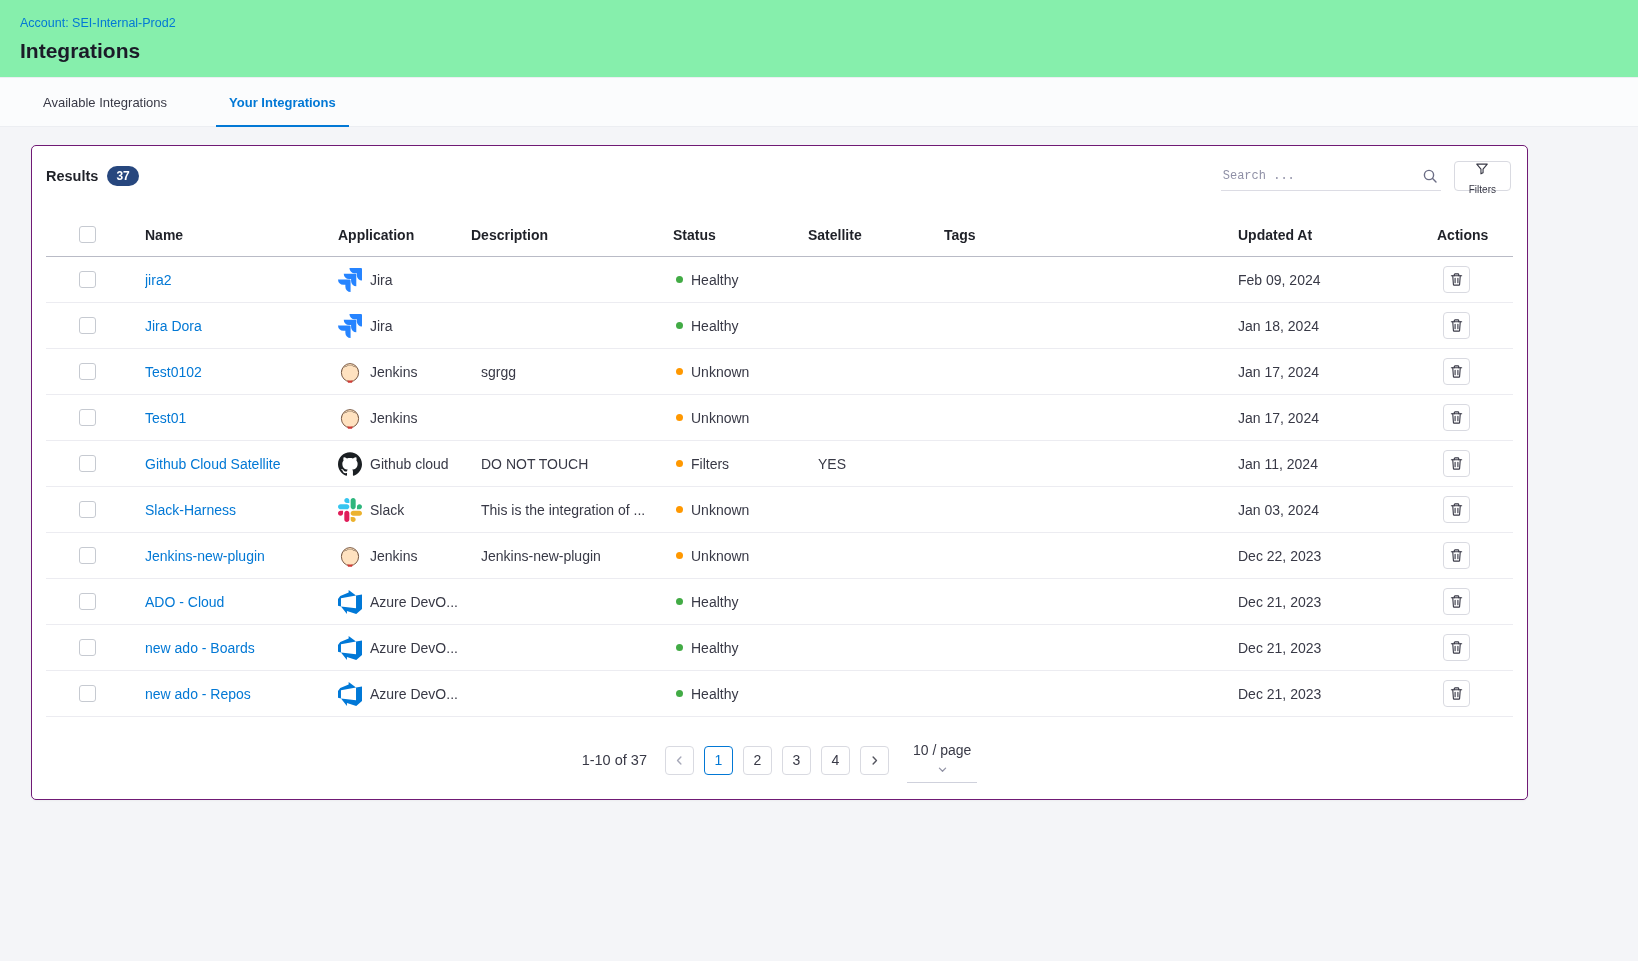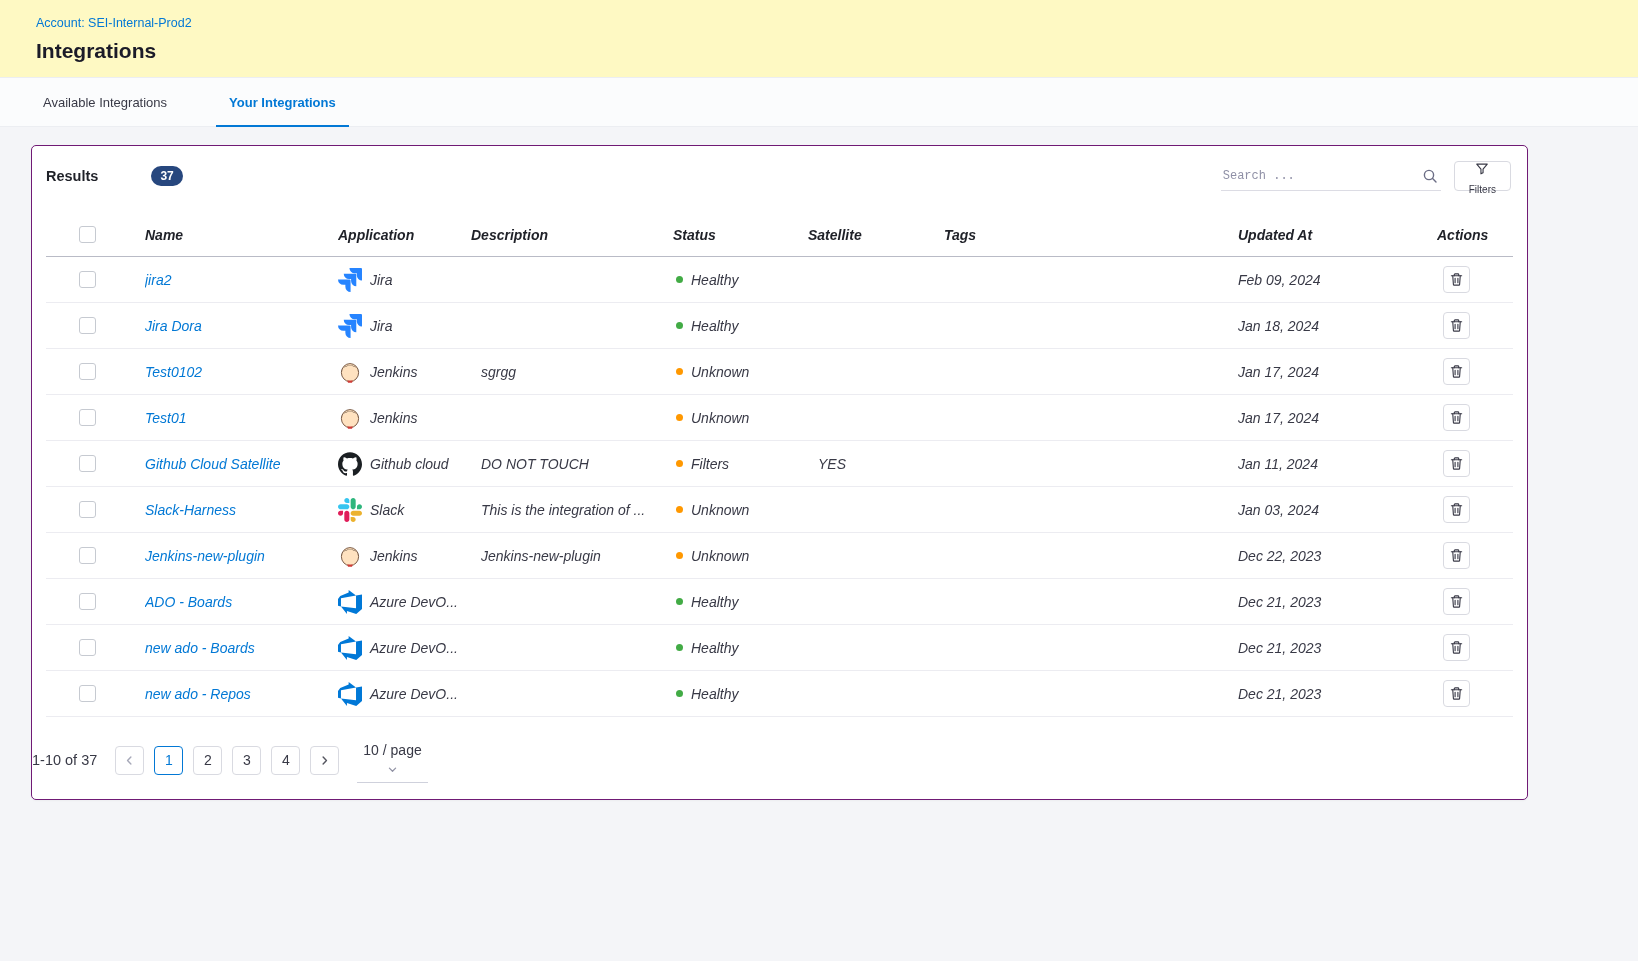--- a/index.html
+++ b/index.html
@@ -1,69 +1,69 @@
 <!DOCTYPE html>
 <html><head>
 <meta charset="utf-8">
 <style>
   * { margin:0; padding:0; box-sizing:border-box; }
   html,body { width:1638px; height:961px; overflow:hidden; }
   body { font-family:"Liberation Sans",sans-serif; background:#f4f5f8; color:#383946; }
 
   
-  .top { background:#fef9c3; height:78px; padding:13px 36px 0; border-bottom:1px solid #eceef2; }
+  .top { background:#86efac; height:78px; padding:13px 20px 0; border-bottom:1px solid #eceef2; }
   .account { font-size:12.5px; color:#0278d5; text-decoration:none; display:inline-block; cursor:pointer; }
   .page-title { font-size:21px; color:#1b1b28; margin-top:8px; font-weight:700; }
 
   
   .tabbar { background:#fbfcfd; display:flex; height:49px; padding-left:30px; gap:36px; border-bottom:1px solid #eceef2; }
   .tab { display:flex; align-items:center; padding:0 13px; font-size:13px; color:#383946; cursor:pointer; position:relative; white-space:nowrap; }
   .tab.active { color:#0278d5; font-weight:600; }
   .tab.active::after { content:""; position:absolute; left:0; right:0; bottom:-1px; height:2px; background:#0278d5; }
 
   
   .card { background:#fff; margin:18px 110px 0 31px; border:1px solid #701a75; border-radius:5px;
           box-shadow:0 1px 2px rgba(40,41,61,.04); }
 
   
   .toolbar { display:flex; justify-content:space-between; align-items:center; padding:15px 16px 12px 14px; }
   .results { display:flex; align-items:center; gap:9px; font-size:14.5px; font-weight:700; color:#1f2128; }
-  .badge { background:#27477e; color:#fff; font-size:12px; font-weight:600; border-radius:10px; padding:4px 9px; line-height:1;margin-left:44px; }
+  .badge { background:#27477e; color:#fff; font-size:12px; font-weight:600; border-radius:10px; padding:4px 9px; line-height:1; }
   .toolbar-right { display:flex; align-items:center; gap:13px; }
   .search { position:relative; width:220px; height:30px; display:flex; align-items:center; border-bottom:1px solid #dcdce4; }
   .search input { border:0; outline:0; width:100%; font-size:12px; color:#383946; padding:0 26px 0 2px; background:transparent; font-family:Liberation Mono, monospace; }
   .search input::placeholder { color:#8f90a6; }
   .search .sicon { position:absolute; right:3px; width:16px; height:16px; display:flex; }
   .btn-filters { display:flex; align-items:center; gap:8px; height:30px; padding:0 14px; background:#fff;
                  border:1px solid #d9dae1; border-radius:4px; font-size:10px; color:#383946; cursor:pointer; font-family:inherit;flex-direction:column; }
   .btn-filters svg { width:14px; height:14px; }
 
   
-  .table { margin:10px 14px 0;font-style:italic; }
+  .table { margin:10px 14px 0; }
   .thead, .trow { display:grid; grid-template-columns:99px 193px 133px 202px 135px 136px 294px 199px 1fr; align-items:center; }
   .thead { height:44px; border-bottom:1px solid #b9bbc6; font-weight:700; font-size:14px; color:#1f2128; }
   .trow { height:46px; border-bottom:1px solid #ececf1; font-size:14px; color:#383946; }
   .cell { white-space:nowrap; overflow:hidden; text-overflow:ellipsis; }
   .c-check { display:flex; padding-left:33px; }
   .checkbox { width:17px; height:17px; border:1.5px solid #c6cad1; border-radius:3px; background:#fff; display:inline-block; cursor:pointer; flex:none; }
   .link { color:#0278d5; text-decoration:none; cursor:pointer; }
   .c-app { display:flex; align-items:center; gap:8px; }
   .app-icon { width:24px; height:24px; display:inline-flex; flex:none; }
   .app-icon svg { width:100%; height:100%; }
   .c-status { display:flex; align-items:center; gap:8px; padding-left:3px; }
   .dot { width:7px; height:7px; border-radius:50%; flex:none; }
   .c-sat { padding-left:10px; }
   .c-desc { padding-left:10px; }
   .c-actions { padding-left:6px; display:flex; }
   .btn-trash { width:27px; height:27px; border:1px solid #d9dae1; border-radius:4px; background:#fff;
                display:flex; align-items:center; justify-content:center; cursor:pointer; }
   .btn-trash svg { width:15px; height:15px; }
 
   
-  .pagination { display:flex; align-items:center; gap:10px; padding:20px 0 16px; }
+  .pagination { display:flex; align-items:center; justify-content:center; gap:10px; padding:20px 0 16px; }
   .range { font-size:14.5px; color:#383946; margin-right:8px; }
   .pg { min-width:29px; height:29px; border:1px solid #d9dae1; border-radius:4px; background:#fff; font-size:14px;
         color:#383946; display:flex; align-items:center; justify-content:center; cursor:pointer; font-family:inherit; padding:0 6px; }
   .pg.active { border-color:#0278d5; color:#0278d5; }
   .pg svg { width:13px; height:13px; }
   .page-size { display:flex; align-items:center; gap:6px; font-size:14px; color:#383946; cursor:pointer;
                border-bottom:1px solid #cfd1dc; padding:5px 6px 7px; margin-left:8px;flex-direction:column; }
   .page-size svg { width:11px; height:11px; }
 </style>
 </head>
@@ -361,21 +361,21 @@
           <path d="M6.5 6.6v4.9M9.5 6.6v4.9"></path>
         </svg>
       </button>
     </div>
   </div>
 
   <div class="trow">
     <div class="cell c-check">
               <span class="checkbox"></span>
             </div>
-    <div class="cell"><a class="link">ADO - Boards</a></div>
+    <div class="cell"><a class="link">ADO - Cloud</a></div>
     <div class="cell c-app">
       <span class="app-icon">
                 <svg viewBox="0 0 24 24">
                   <path fill="#0078D7" d="M0 8.877L2.247 5.91l8.405-3.416V.022l7.37 5.393L2.966 8.338v8.225L0 15.707zm24-4.45v14.651l-5.753 4.9-9.303-3.056v3.056l-5.978-7.416 15.057 1.798V5.415z"></path>
                 </svg>
               </span>
       <span>Azure DevO...</span>
     </div>
     <div class="cell c-desc"></div>
     <div class="cell c-status">

